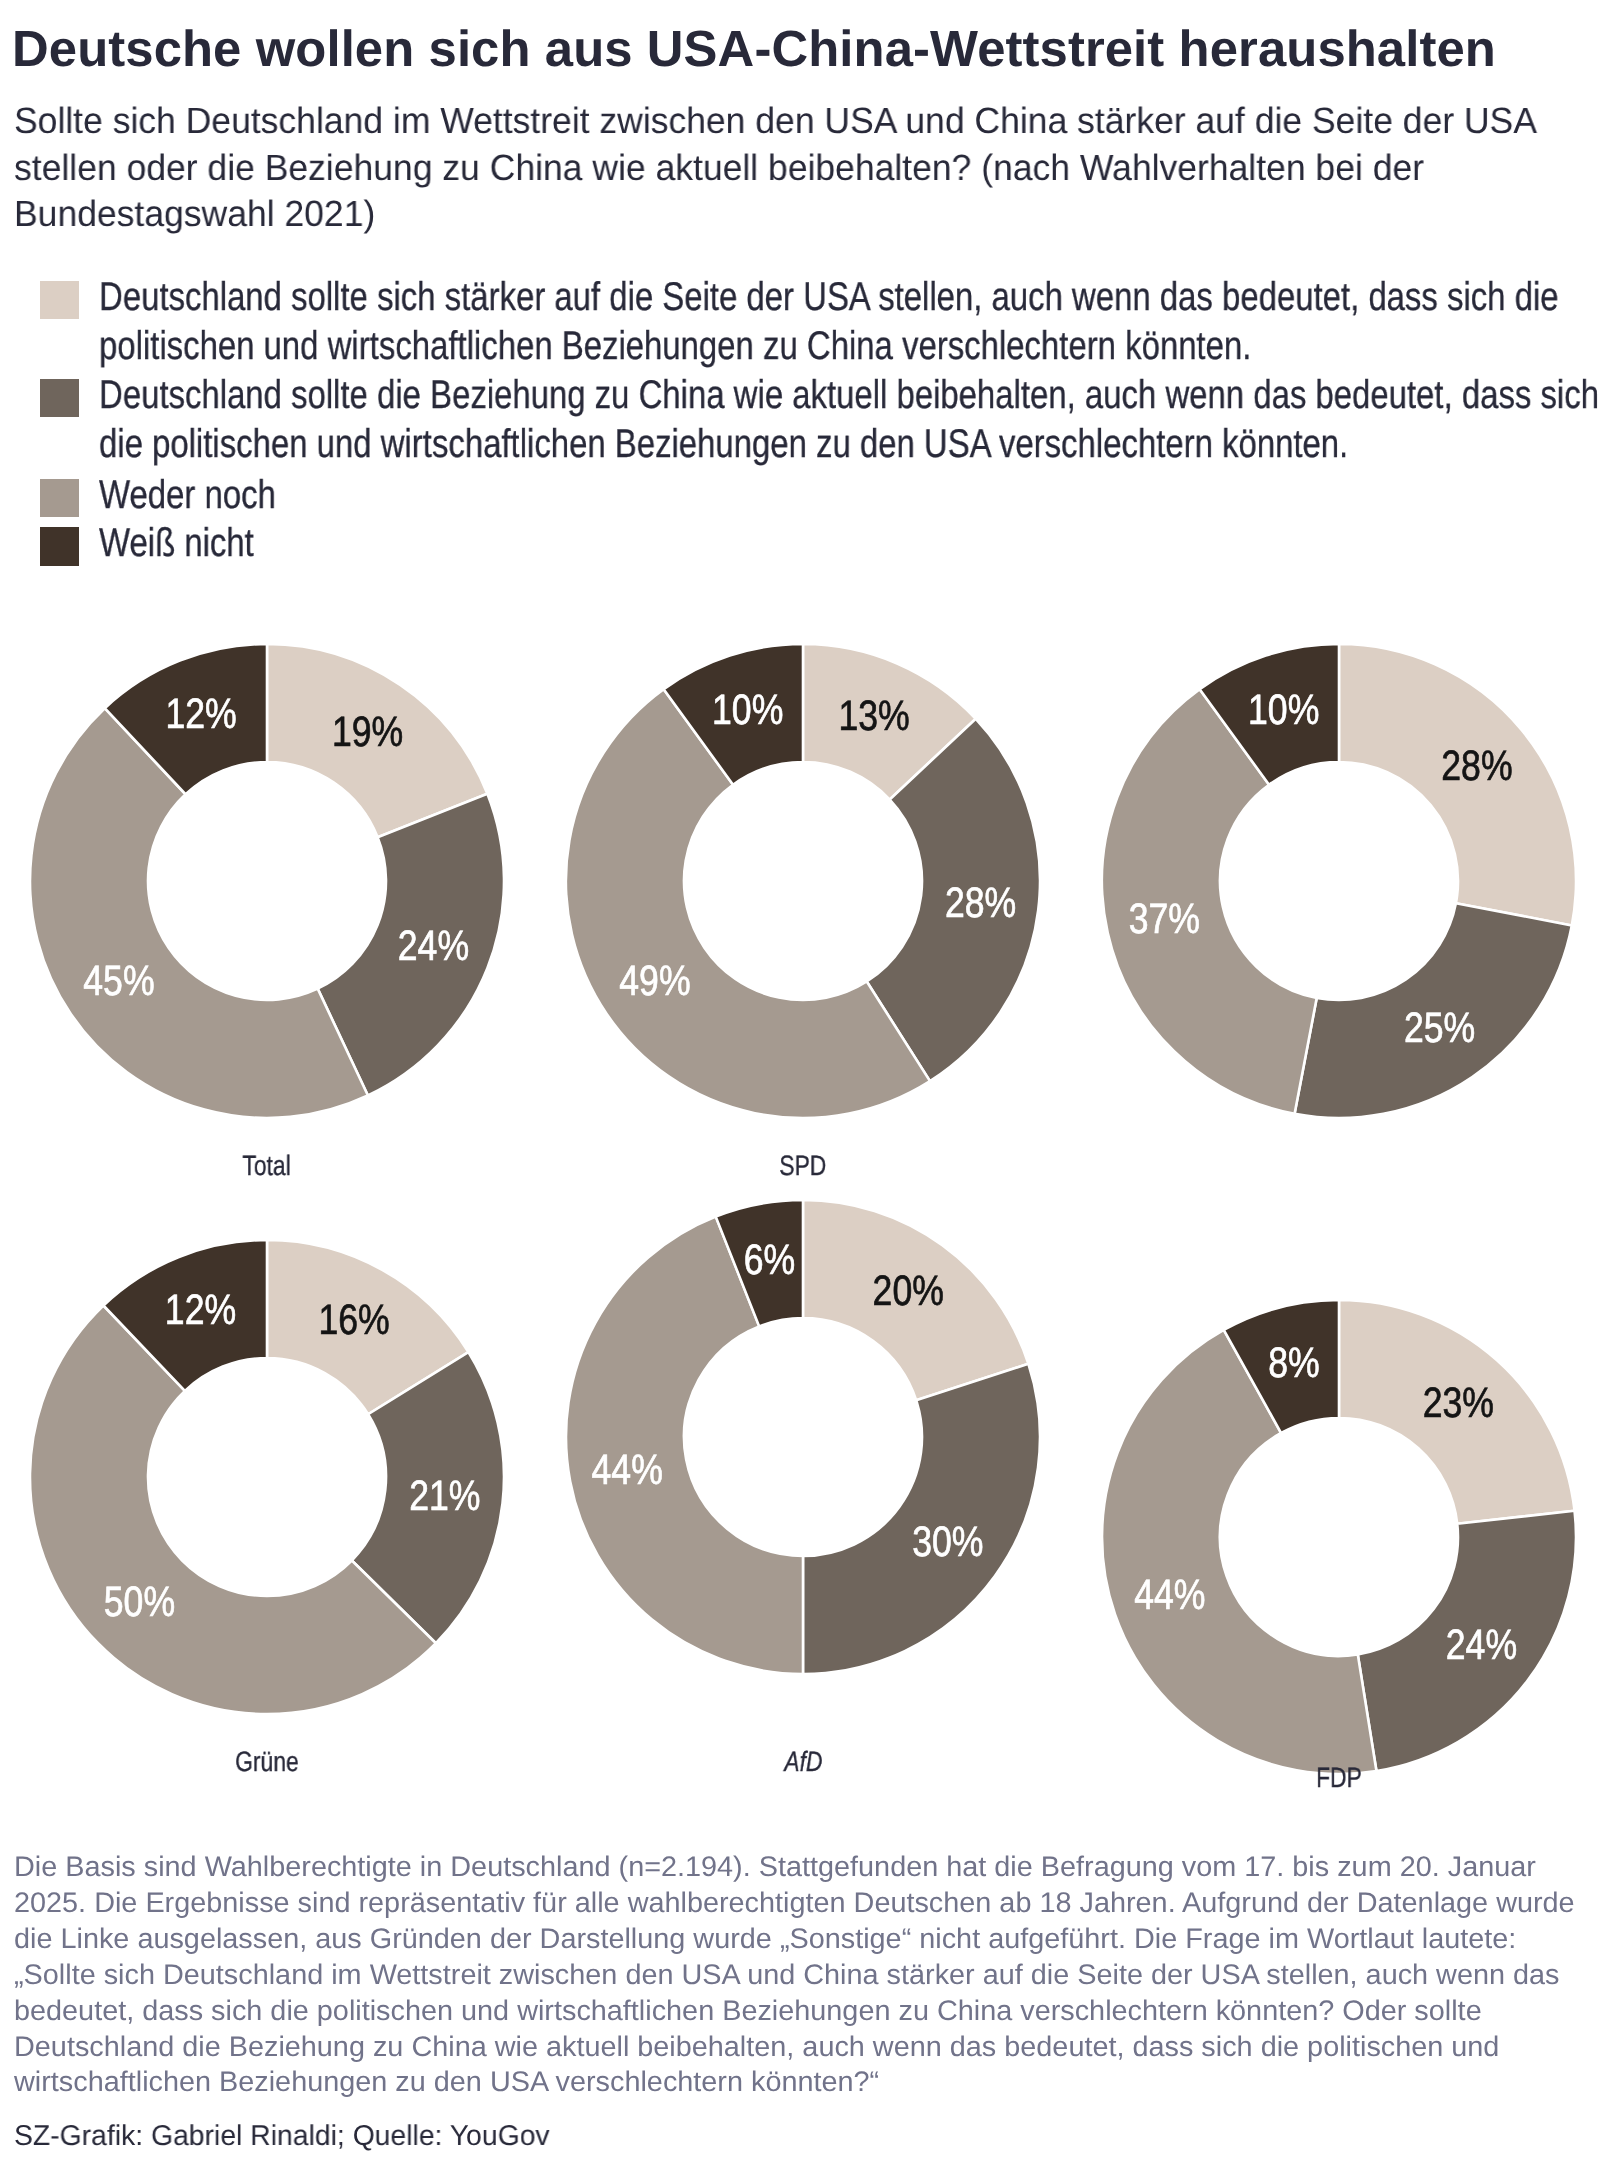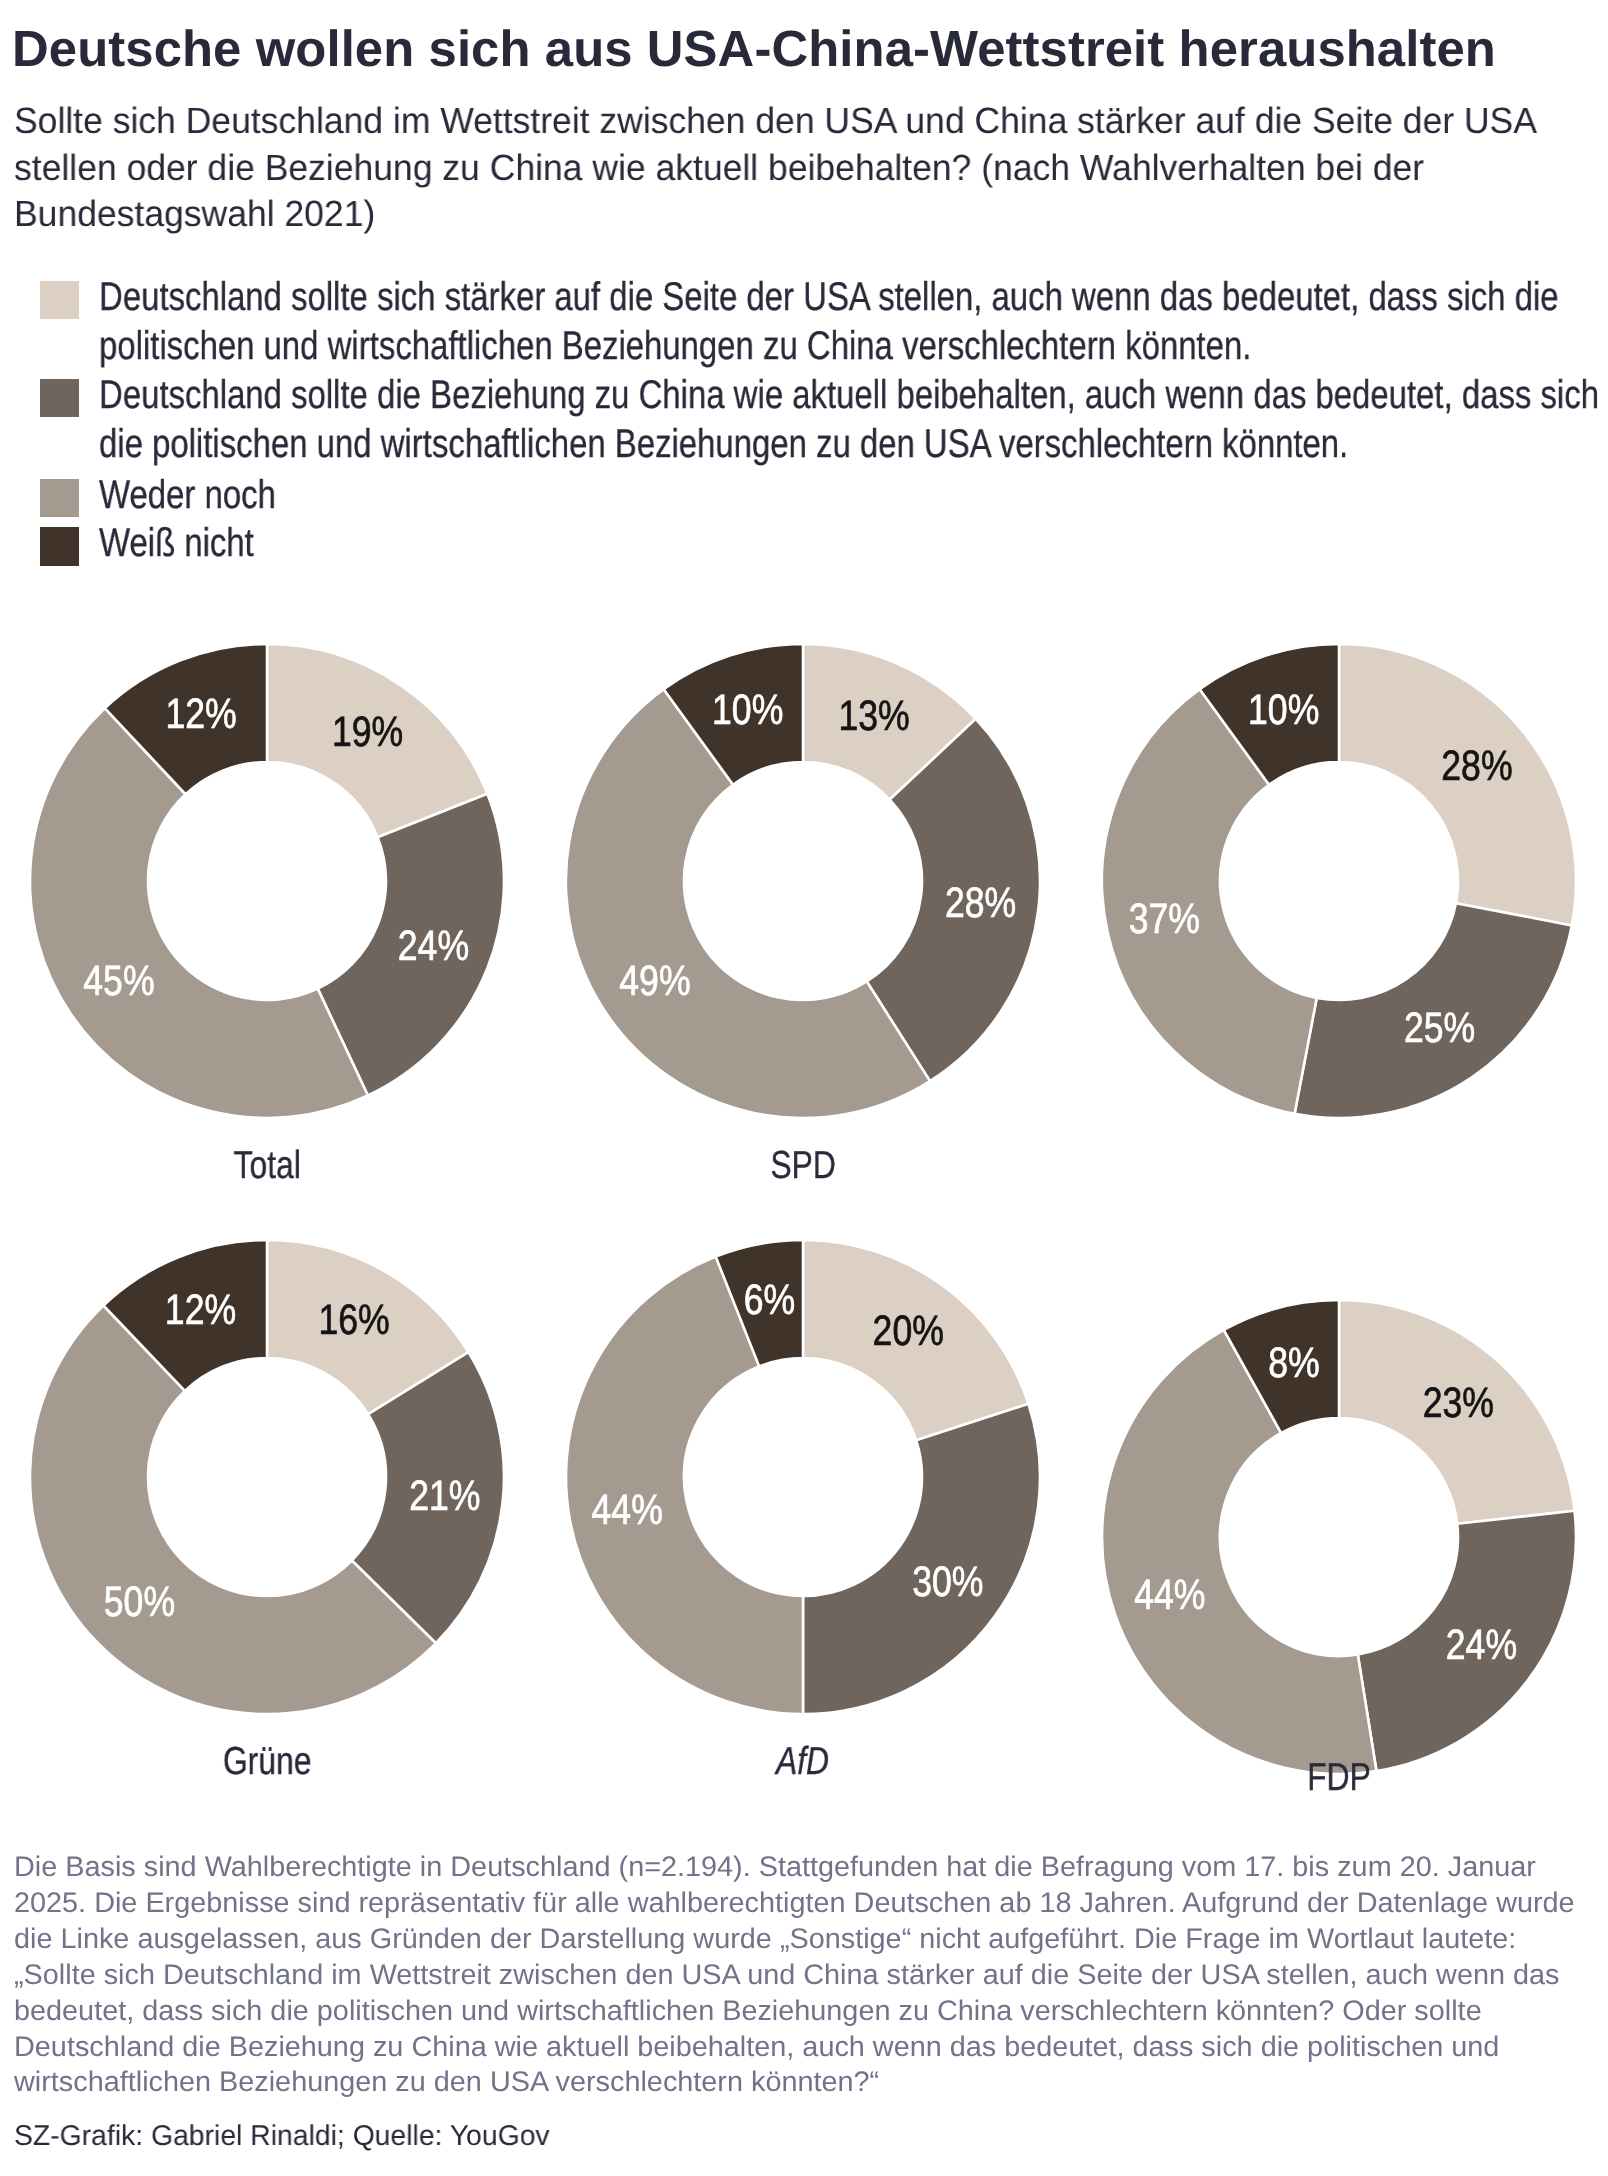--- a/index.html
+++ b/index.html
@@ -23,21 +23,21 @@
   .legend-row{position:relative;margin-left:28px;}
   .legend-sw{position:absolute;left:0;top:8px;width:38.7px;height:38.6px;}
   .legend-txtwrap{position:absolute;left:59px;top:0px;}
   .legend-label{display:block;width:1840px;font-size:40px;color:#282939;line-height:49px;
                 transform:scaleX(0.8226) translateZ(0);transform-origin:left top;
                 -webkit-text-stroke:0.3px #282939;}
 
   .charts{position:absolute;left:0;top:0;width:1608px;height:2176px;}
   .donut{position:absolute;}
   .donut svg{display:block;}
-  .donut-caption{position:absolute;text-align:center;font-size:39px;color:#282939;
+  .donut-caption{position:absolute;text-align:center;font-size:28px;color:#282939;
                  line-height:42px;}
   .donut-caption span{display:inline-block;transform:scaleX(0.817) translateZ(0);
                        -webkit-text-stroke:0.35px #282939;}
 
   .footnote-wrap{position:absolute;left:14px;top:1849px;}
   .footnote{display:block;width:1540px;font-size:28.3px;color:#71738a;line-height:35.9px;
             transform:scaleX(1.0186) translateZ(0);transform-origin:left top;}
 
   .credit-wrap{position:absolute;left:14px;top:2119px;}
   .credit{display:block;font-size:28.6px;color:#282939;line-height:34px;white-space:nowrap;
@@ -151,21 +151,21 @@
             <text x="0" y="0" text-anchor="middle" dominant-baseline="central" font-family="'Liberation Sans',sans-serif" font-size="42.5" fill="#ffffff" stroke="#ffffff" stroke-width="0.7" paint-order="stroke">21%</text>
           </g>
           <g transform="translate(115.43 368.36) scale(0.838 1)">
             <text x="0" y="0" text-anchor="middle" dominant-baseline="central" font-family="'Liberation Sans',sans-serif" font-size="42.5" fill="#ffffff" stroke="#ffffff" stroke-width="0.7" paint-order="stroke">50%</text>
           </g>
           <g transform="translate(176.47 76.62) scale(0.838 1)">
             <text x="0" y="0" text-anchor="middle" dominant-baseline="central" font-family="'Liberation Sans',sans-serif" font-size="42.5" fill="#ffffff" stroke="#ffffff" stroke-width="0.7" paint-order="stroke">12%</text>
           </g>
         </svg>
       </div>
-    <div class="donut" style="left: 560px; top: 1234px;">
+    <div class="donut" style="left: 560px; top: 1194px;">
         <svg width="486" height="486" viewBox="0 0 486 486">
           <path d="M 243.00 6.00 A 237 237 0 0 1 468.40 169.76 L 356.18 206.23 A 119 119 0 0 0 243.00 124.00 Z" fill="#dccfc4" stroke="#ffffff" stroke-width="2.6" stroke-linejoin="round"></path>
           <path d="M 468.40 169.76 A 237 237 0 0 1 243.00 480.00 L 243.00 362.00 A 119 119 0 0 0 356.18 206.23 Z" fill="#6f655c" stroke="#ffffff" stroke-width="2.6" stroke-linejoin="round"></path>
           <path d="M 243.00 480.00 A 237 237 0 0 1 155.75 22.64 L 199.19 132.36 A 119 119 0 0 0 243.00 362.00 Z" fill="#a59a90" stroke="#ffffff" stroke-width="2.6" stroke-linejoin="round"></path>
           <path d="M 155.75 22.64 A 237 237 0 0 1 243.00 6.00 L 243.00 124.00 A 119 119 0 0 0 199.19 132.36 Z" fill="#403329" stroke="#ffffff" stroke-width="2.6" stroke-linejoin="round"></path>
           <g transform="translate(348.21 97.99) scale(0.838 1)">
             <text x="0" y="0" text-anchor="middle" dominant-baseline="central" font-family="'Liberation Sans',sans-serif" font-size="42.5" fill="#141414" stroke="#141414" stroke-width="0.7" paint-order="stroke">20%</text>
           </g>
           <g transform="translate(387.81 348.01) scale(0.838 1)">
             <text x="0" y="0" text-anchor="middle" dominant-baseline="central" font-family="'Liberation Sans',sans-serif" font-size="42.5" fill="#ffffff" stroke="#ffffff" stroke-width="0.7" paint-order="stroke">30%</text>

